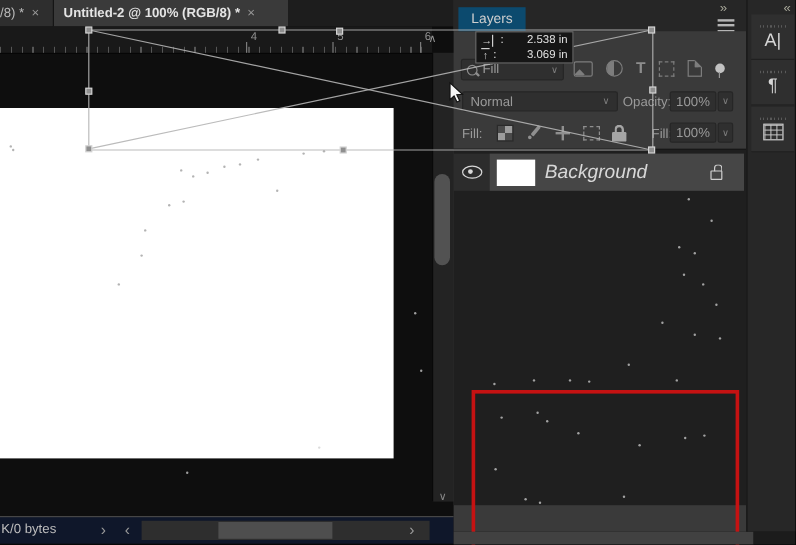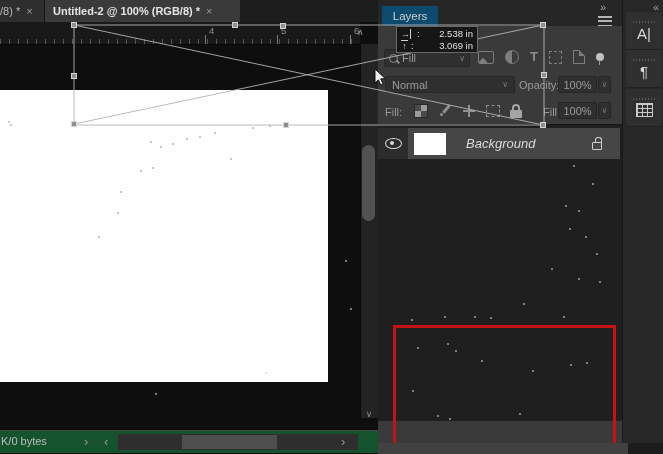--- a/index.html
+++ b/index.html
@@ -25,21 +25,21 @@
 
   .pasteboard{left:0;top:23px;width:378px;height:407px;background:#0e0e0e;}
   .doc-canvas{left:0;top:90px;width:328px;height:292px;background:#ffffff;}
 
   
   .vscroll{left:360px;top:44px;width:18px;height:374px;background:#232323;border-left:1px solid #090909;}
   .vthumb{left:362px;top:145px;width:13px;height:76px;background:#525252;border-radius:7px;}
   .varrow{left:360px;top:407px;width:18px;height:16px;color:#8a8a8a;font-size:9px;text-align:center;line-height:14px;}
 
   
-  .statusbar{left:0;top:430px;width:378px;height:22px;background:#14532d;border-top:1px solid #464646;}
+  .statusbar{left:0;top:430px;width:378px;height:22px;background:#0f172a;border-top:1px solid #464646;}
   .status-text{left:1px;top:4px;font-size:11px;color:#bdbdbd;}
   .status-chev{top:3px;font-size:13px;color:#9a9a9a;}
   .hscroll-track{left:118px;top:3px;width:240px;height:16px;background:#2e2e2e;}
   .hscroll-thumb{left:182px;top:4px;width:95px;height:14px;background:#4e4e4e;}
 
   
   .panel{left:378px;top:0;width:244px;height:443px;background:#3a3a3a;}
   .panel-header{left:0;top:0;width:244px;height:26px;background:#262626;}
   .panel-tab{left:4px;top:6px;width:56px;height:20px;background:#0c4a6e;color:#cfcfcf;font-size:11.5px;
              line-height:21px;text-align:center;}
@@ -88,21 +88,21 @@
   .i-lockf::before{content:"";position:absolute;left:2px;top:0;width:8px;height:7px;border:2px solid #a5a5a5;border-bottom:none;border-radius:4px 4px 0 0;box-sizing:border-box;}
   .i-lockf::after{content:"";position:absolute;left:0;top:6px;width:12px;height:8px;background:#a5a5a5;border-radius:1px;}
   .fill-label{left:165px;top:106px;}
 
   .layer-list{left:0;top:124px;width:244px;height:296px;background:#1f1f1f;border-top:1px solid #171717;}
   .eye-cell{left:0;top:3px;width:30px;height:31px;background:#2c2c2c;display:flex;align-items:center;justify-content:center;}
   .eye{width:15px;height:9px;border:1px solid #d8d8d8;border-radius:50%;position:relative;}
   .eye::after{content:"";position:absolute;left:4.5px;top:1.5px;width:4px;height:4px;background:#d8d8d8;border-radius:50%;}
   .layer-row{left:30px;top:3px;width:212px;height:31px;background:#464646;display:flex;align-items:center;}
   .layer-thumb{width:32px;height:22px;background:#ffffff;margin-left:6px;flex:none;}
-  .layer-name{margin-left:20px;font-size:13px;font-style:italic;color:#d8d8d8;}
+  .layer-name{margin-left:8px;font-size:16px;font-style:italic;color:#d8d8d8;}
   .layer-lock{margin-left:auto;margin-right:16px;width:12px;height:14px;position:relative;flex:none;}
   .layer-lock::before{content:"";position:absolute;left:2.5px;top:0;width:7px;height:6px;border:1.5px solid #cfcfcf;border-bottom:none;border-radius:3px 3px 0 0;box-sizing:border-box;}
   .layer-lock::after{content:"";position:absolute;left:0;top:5px;width:10px;height:8px;border:1.5px solid #cfcfcf;border-radius:1px;box-sizing:border-box;}
 
   .red-annot{left:15px;top:200px;width:217px;height:202px;border:3px solid #c51212;}
 
   .iconbar{left:0;top:420px;width:244px;height:23px;background:#383838;border-top:1px solid #2a2a2a;
            display:flex;align-items:center;}
   .ib{flex:none;position:relative;}
   .i-link{margin-left:32px;width:18px;height:10px;}

